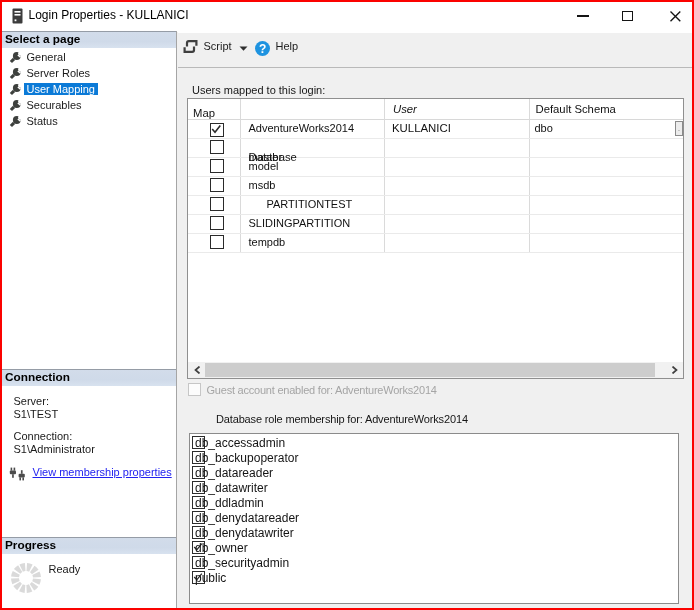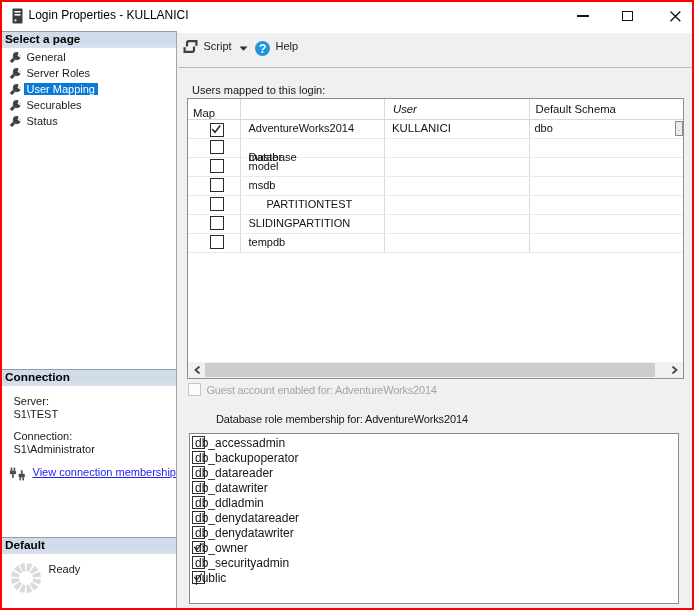--- a/index.html
+++ b/index.html
@@ -188,23 +188,23 @@
     <div class="navitem" style="top:34px;text-align:right;">Server Roles</div>
     <div class="navitem" style="top:50px;"><span class="navsel">User Mapping</span></div>
     <div class="navitem" style="top:66px;">Securables</div>
     <div class="navitem" style="top:82px;">Status</div>
 
     <div class="sechead" style="top:338px;">Connection</div>
     <div class="conntext" style="top:363.5px;">Server:</div>
     <div class="conntext" style="top:376.5px;">S1\TEST</div>
     <div class="conntext" style="top:398.5px;">Connection:</div>
     <div class="conntext" style="top:411.5px;">S1\Administrator</div>
-    <div class="link" style="top:435px;">View connection membership</div>
-
-    <div class="sechead" style="top:506px;">Default</div>
+    <div class="link" style="top:435px;">View membership properties</div>
+
+    <div class="sechead" style="top:506px;">Progress</div>
     <svg class="abs" style="left:9px;top:532px" width="30" height="30" viewBox="0 0 30 30">
       <circle cx="15" cy="15" r="11" fill="none" stroke="#dadada" stroke-width="8" stroke-dasharray="4.18 1.58" transform="rotate(-116 15 15)"></circle>
     </svg>
     <div class="conntext" style="left:46.5px;top:532px;">Ready</div>
   </div>
 
   <svg class="abs wr" style="left:6.5px;top:49px" width="13" height="13" viewBox="0 0 13 13">
       <use href="#wrench"></use>
     </svg>
   <svg class="abs wr" style="left:6.5px;top:65px" width="13" height="13" viewBox="0 0 13 13">

